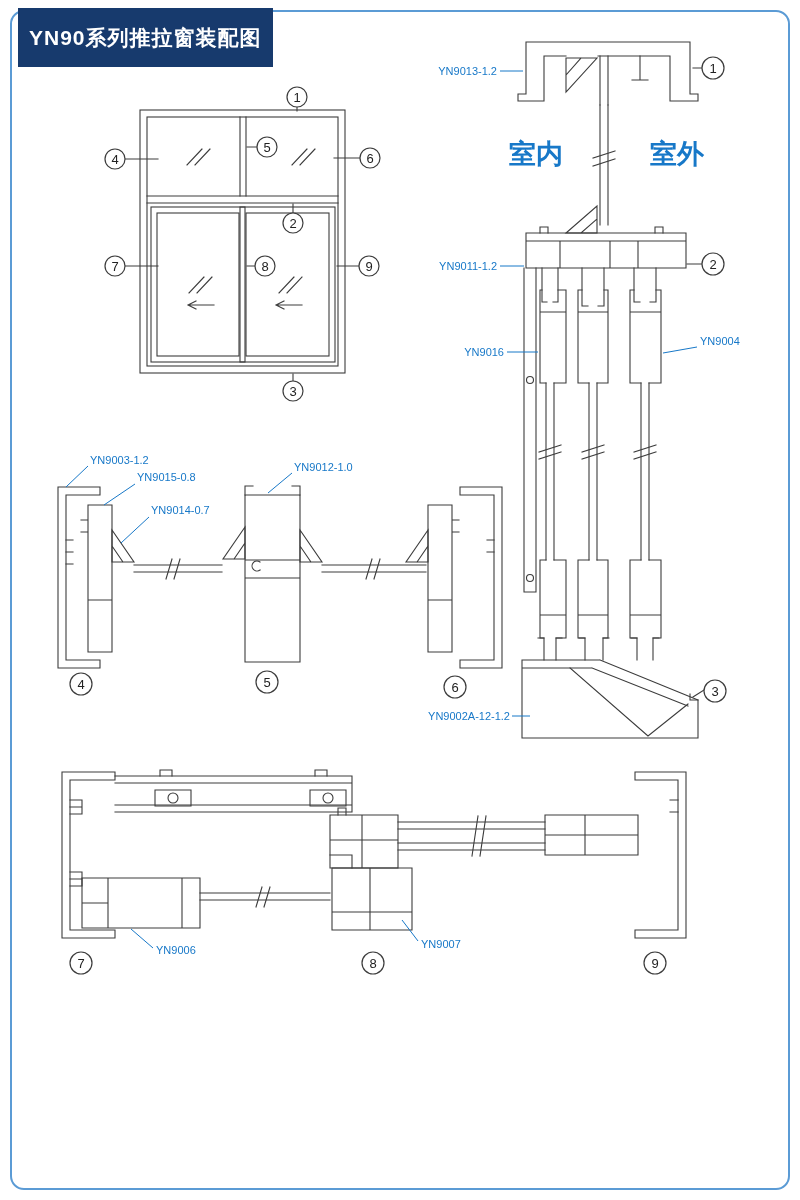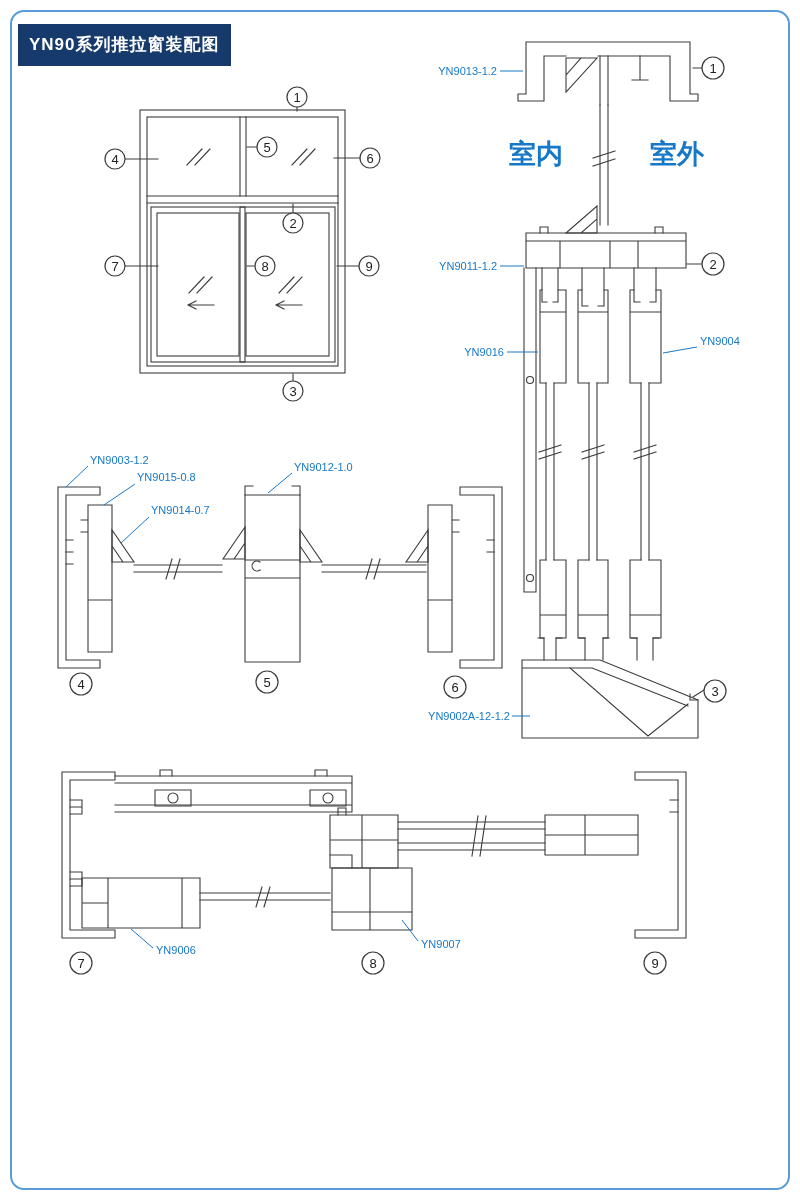--- a/index.html
+++ b/index.html
@@ -2,22 +2,22 @@
 <html style="--border: #5b9bd5; --title_bg: #173a6d; --label_blue: #1778c8; --line: #3c3c3c;"><head>
 <meta charset="utf-8">
 <style>
   :root{
     --border:#5b9bd5; --title_bg:#173a6d; --label_blue:#1778c8; --line:#3c3c3c;
   }
   *{margin:0;padding:0;box-sizing:border-box}
   html,body{width:800px;height:1200px}
   body{background:#fff;font-family:"Liberation Sans",sans-serif;position:relative;overflow:hidden}
   .frame-border{position:absolute;inset:10px;border:2.5px solid var(--border,#5b9bd5);border-radius:14px;pointer-events:none}
-  .title-badge{position:absolute;left:18px;top:24px;background:var(--title_bg,#173a6d);color:#fff;
-    font-size:17px;font-weight:bold;padding:11px 11px;letter-spacing:1px;line-height:1.2}
+  .title-badge{position:absolute;left:18px;top:8px;background:var(--title_bg,#173a6d);color:#fff;
+    font-size:21px;font-weight:bold;padding:17px 11px;letter-spacing:1px;line-height:1.2}
   svg.drawing{position:absolute;left:0;top:0}
   .ln{fill:none;stroke:var(--line,#3c3c3c);stroke-width:1.1;stroke-linecap:square}
   .plabel{fill:var(--label_blue,#1778c8);font-size:11px;font-family:"Liberation Sans",sans-serif}
   .leader{fill:none;stroke:var(--label_blue,#1778c8);stroke-width:1}
   .callout circle{fill:#fff;stroke:var(--line,#3c3c3c);stroke-width:1.2}
   .callout text{fill:#222;font-size:13px;text-anchor:middle;dominant-baseline:central;font-family:"Liberation Sans",sans-serif}
   .room-label{fill:var(--label_blue,#1778c8);font-size:27px;font-weight:bold;text-anchor:middle;font-family:"Liberation Sans",sans-serif}
 </style>
 </head>
 <body>

